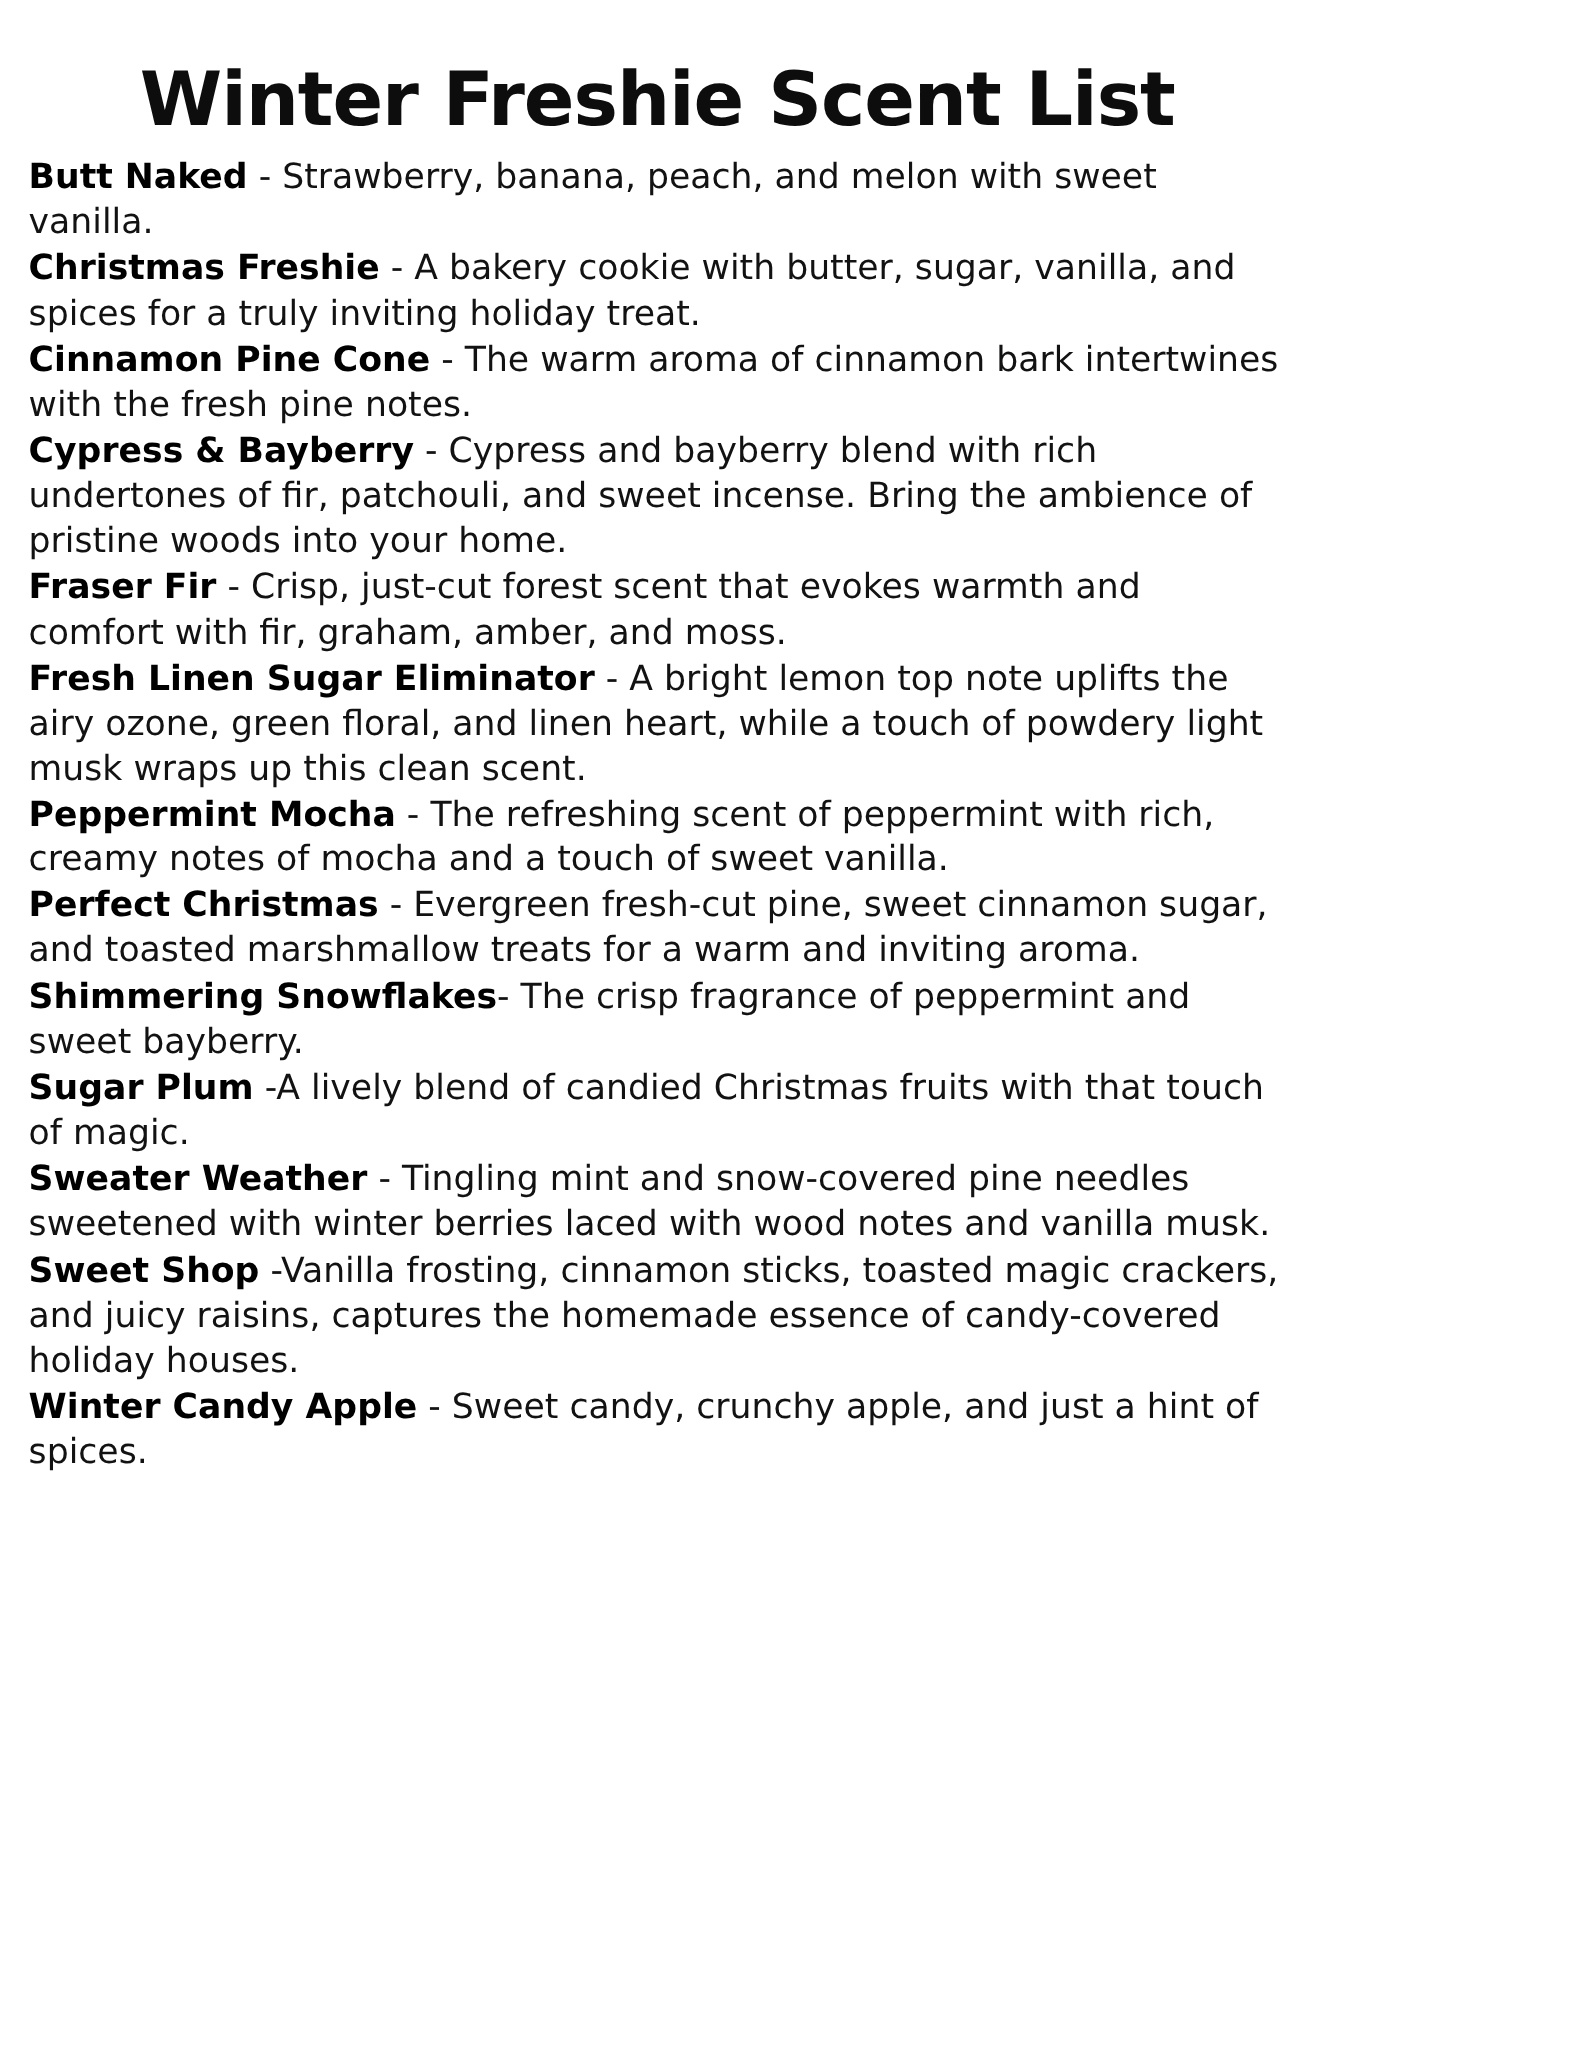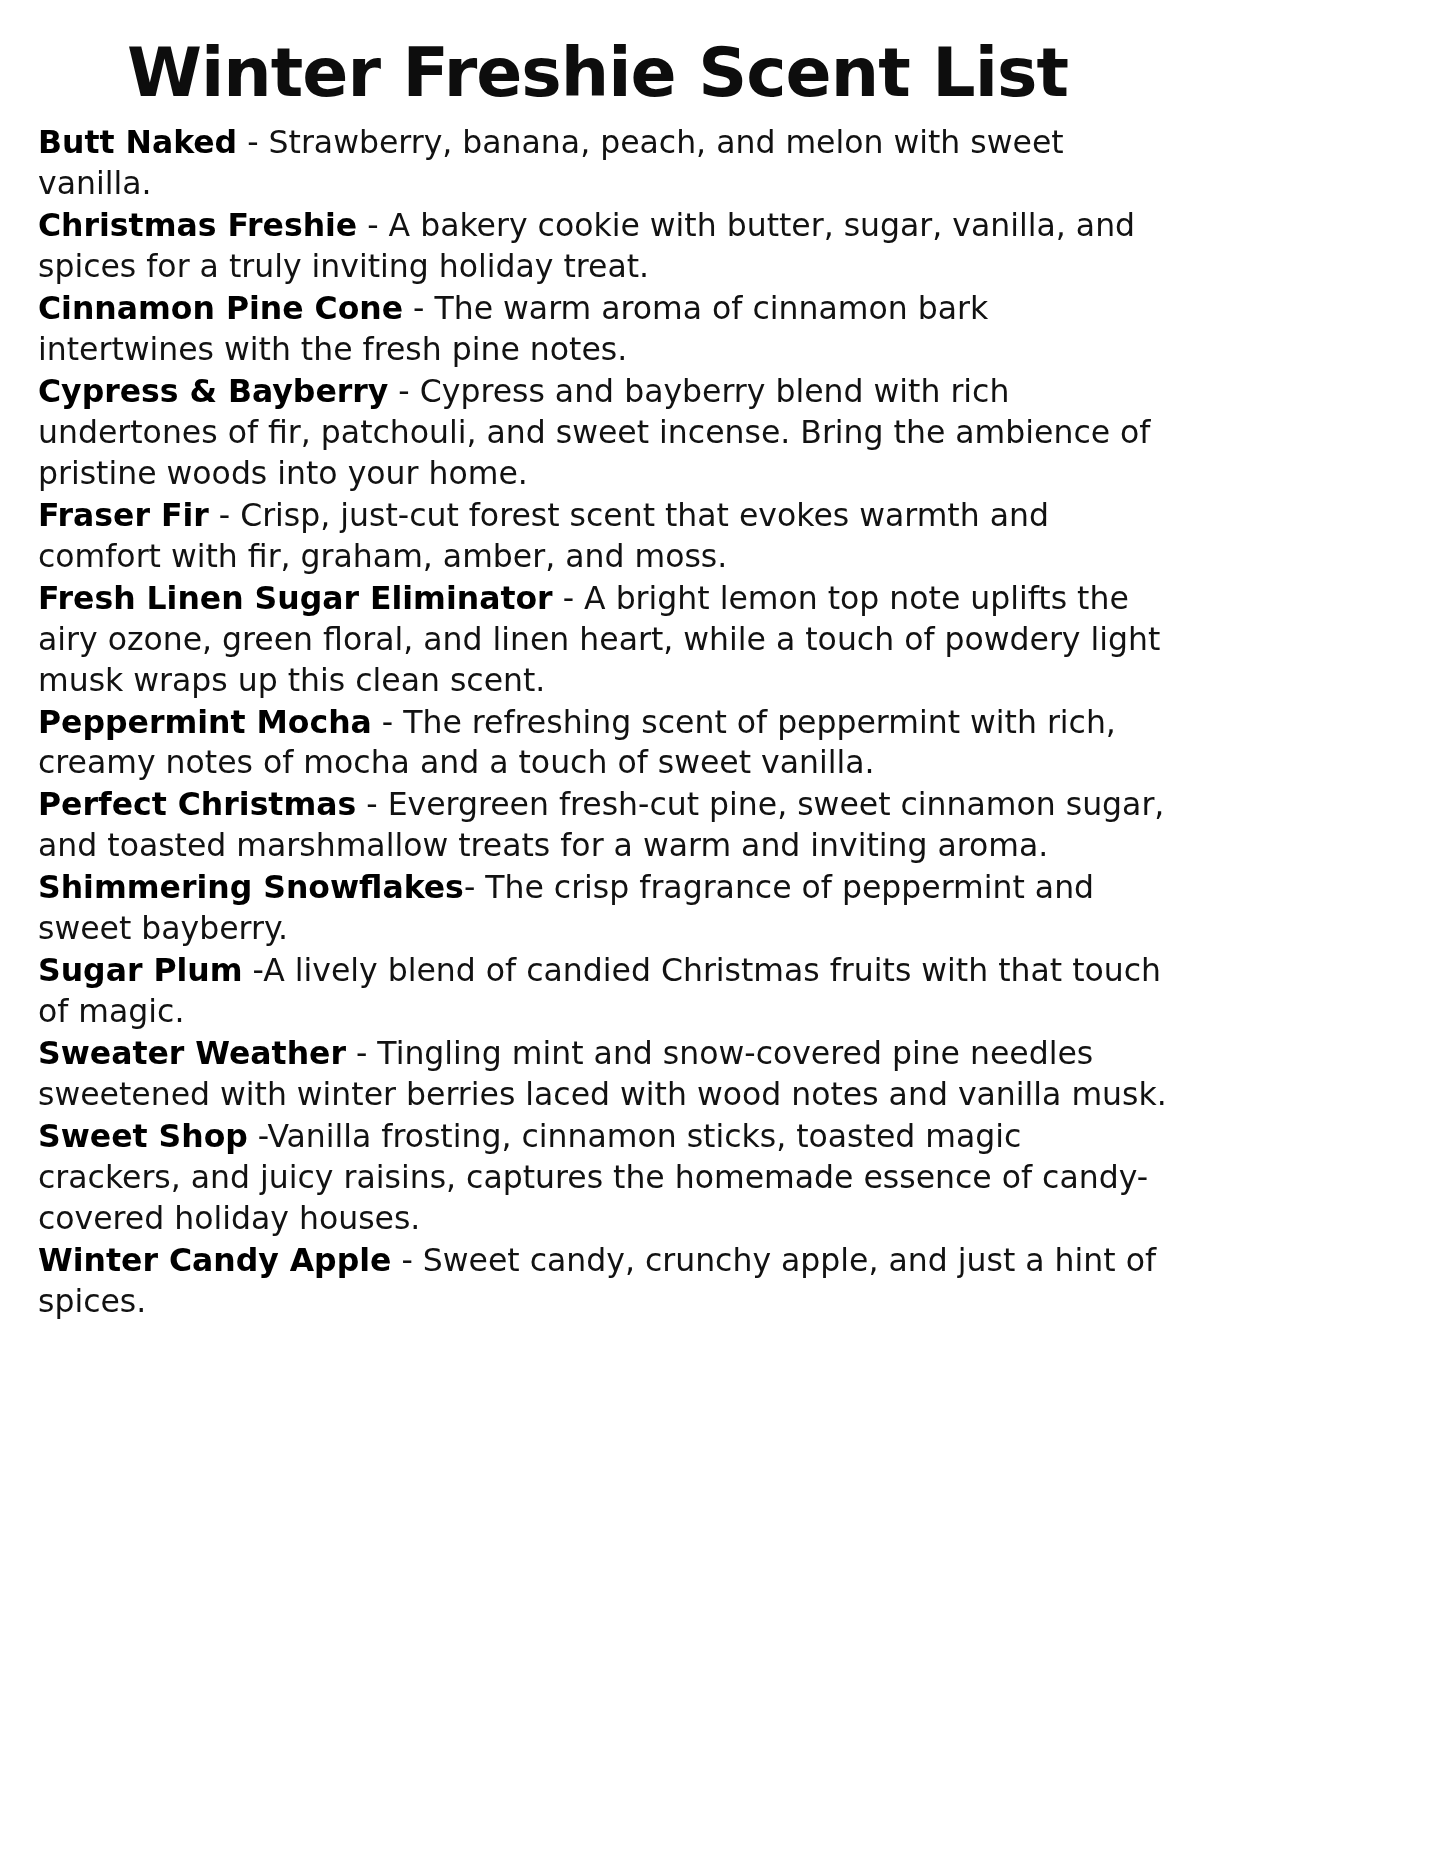--- a/index.html
+++ b/index.html
@@ -11,41 +11,41 @@
     width: 1445px;
     height: 1871px;
     font-family: "DejaVu Sans", sans-serif;
     color: #111111;
     overflow: hidden;
   }
   .page {
     width: 1201px;
     height: 1871px;
     box-sizing: border-box;
-    padding: 37px 32px 0 26px;
+    padding: 56px 32px 0 26px;
     background: #ffffff;
   }
   .doc-title {
     font-size: 68px;
     font-weight: 800;
     text-align: center;
     letter-spacing: -1px;
     line-height: 1.05;
     margin: 0 0 14px 0;
     color: #0d0d0d;
   }
   .scent-list {
     margin: 0;
     padding: 0;
     list-style: none;
   }
   .scent-item {
     font-size: 31.5px;
     line-height: 1.30;
-    margin: 0 0 1px 12px;
+    margin: 0 0 1px 0;
     color: #121212;
     text-align: left;
   }
   .scent-name {
     font-weight: 700;
     color: #000000;
   }
   .scent-desc {
     font-weight: 400;
   }

